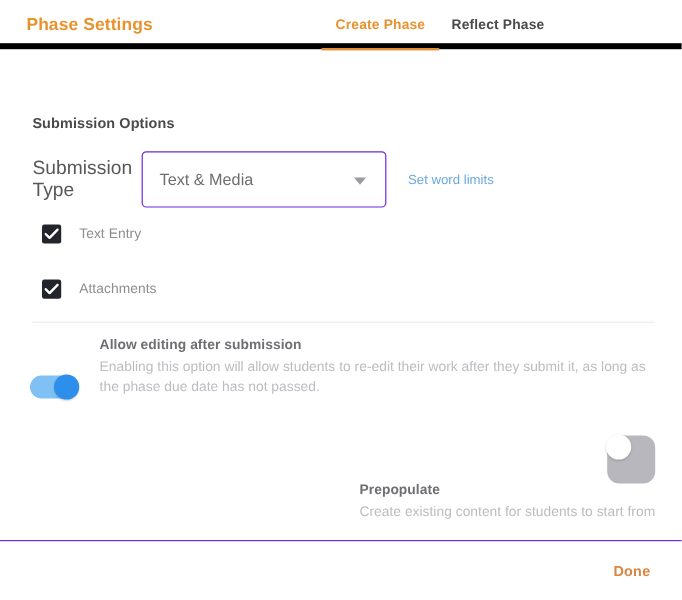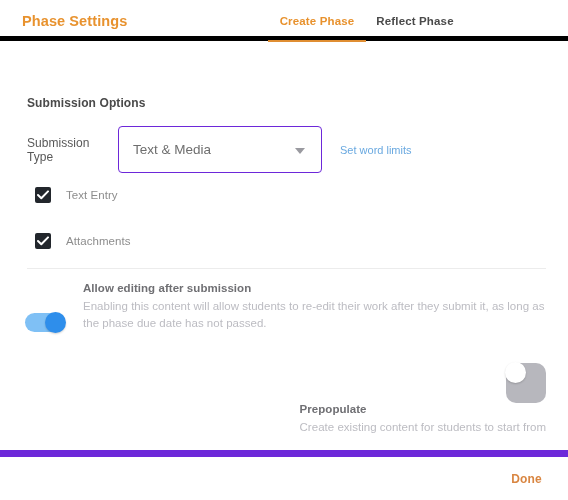--- a/index.html
+++ b/index.html
@@ -104,21 +104,21 @@
   
   .sub-type-row {
     position: absolute;
     left: 27px;
     top: 85px;
     display: flex;
     align-items: center;
   }
   .sub-type-label {
     width: 91px;
-    font-size: 12px;
+    font-size: 16px;
     color: #585858;
     letter-spacing: 0.05px;
   }
   .select-box {
     position: relative;
     width: 204px;
     height: 47px;
     border: 1px solid #6d28d9;
     border-radius: 4px;
     background: #fff;
@@ -248,21 +248,21 @@
     line-height: 17px;
     letter-spacing: 0.02px;
     max-width: 462px;
   }
 
   
   .footer {
     position: relative;
     flex: 0 0 50px;
     height: 50px;
-    border-top: 7px solid #6d28d9;
+    border-top: 1px solid #6d28d9;
     display: flex;
     align-items: center;
     justify-content: flex-end;
     box-sizing: border-box;
   }
   .done-button {
     margin-right: 26px;
     font-size: 12px;
     font-weight: bold;
     color: #d98642;
@@ -326,21 +326,21 @@
     </div>
 
     <div class="divider"></div>
 
     <div class="toggle-row g0">
       <span class="switch on">
         <span class="knob"></span>
       </span>
       <div class="toggle-text">
         <div class="toggle-title">Allow editing after submission</div>
-        <div class="toggle-desc">Enabling this content will allow students to re-edit their work after they submit it, as long as the phase due date has not passed.</div>
+        <div class="toggle-desc">Enabling this option will allow students to re-edit their work after they submit it, as long as the phase due date has not passed.</div>
       </div>
     </div>
 
     <div class="toggle-row g1">
       <span class="switch off">
         <span class="knob"></span>
       </span>
       <div class="toggle-text">
         <div class="toggle-title">Prepopulate</div>
         <div class="toggle-desc">Create existing content for students to start from</div>

